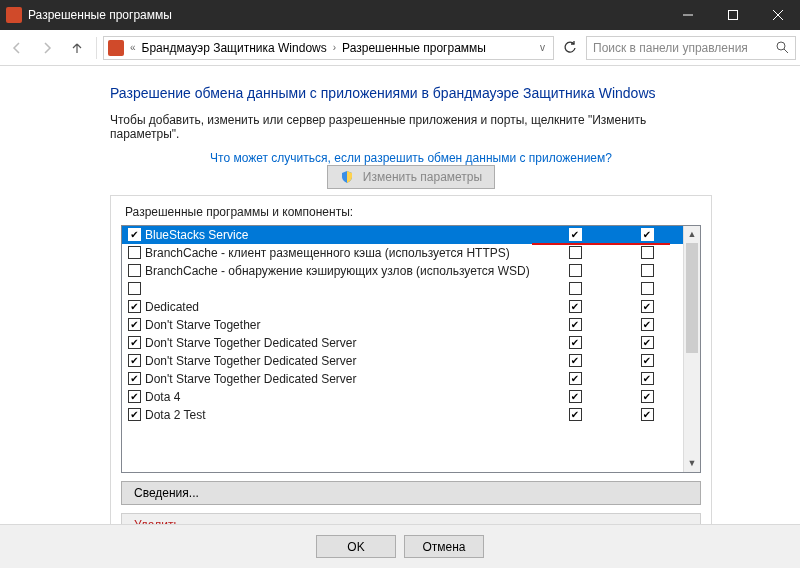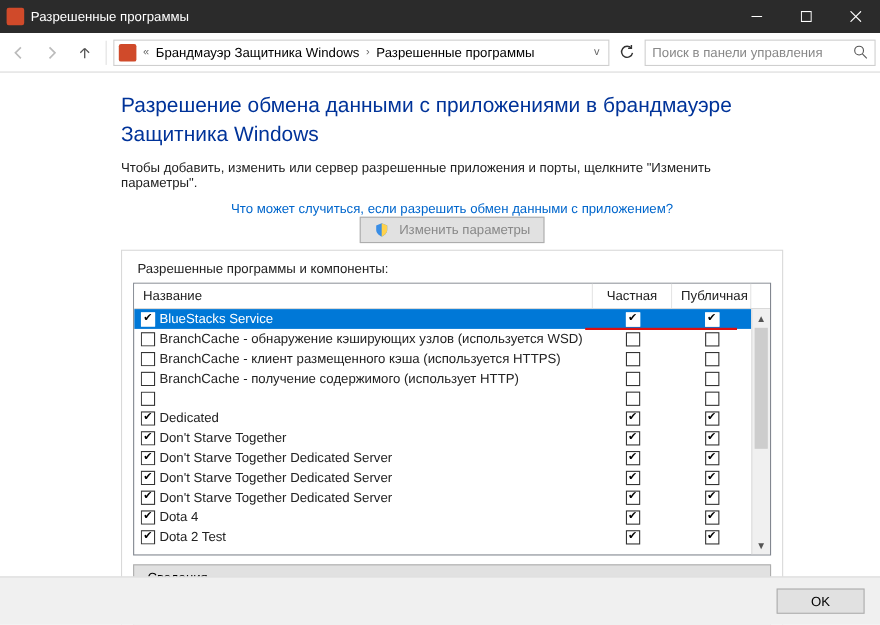--- a/index.html
+++ b/index.html
@@ -17,21 +17,21 @@
 .sep { width:1px; height:22px; background:#e0e0e0; margin:0 2px;}
 .crumbs { flex: 1; height: 24px; border: 1px solid #cfcfcf; display: flex; align-items: center; padding: 0 4px; gap: 2px; font-size: 12px; }
 .crumbs .cicon { width:16px; height:16px; background:#d04a2a; border-radius:2px; display:inline-block; }
 .crumbs .chev { color:#666; font-size:10px; padding:0 4px;}
 .refresh { width:24px; height:24px; display:flex; align-items:center; justify-content:center; color:#333;}
 .search { width: 210px; height: 24px; border: 1px solid #cfcfcf; display:flex; align-items:center; padding:0 6px; color:#888; font-size:12px; }
 .search span { flex:1; }
 .search svg { width:13px; height:13px; color:#555; }
 
 .content { padding: 18px 88px 10px 110px; color: #222; font-size: 12px; }
-.heading { color: #003399; font-size: 19px; line-height: 1.35; margin-bottom: 10px; }
+.heading { color: #003399; font-size: 14px; line-height: 1.35; margin-bottom: 10px; }
 .desc { font-size: 12px; margin-bottom: 10px; }
 .row-link { display:flex; align-items:center; justify-content:space-between; margin-bottom:6px;flex-direction:column; }
 .link { color: #0066cc; font-size: 12px; }
 .btn-std { height:24px; padding:0 12px; font-size:12px; border:1px solid #adadad; background:#e1e1e1; display:inline-flex; align-items:center; gap:9px; }
 .btn-std.disabled { color:#888; }
 .shield { width:14px; height:14px; }
 
 .groupbox { border:1px solid #d9d9d9; padding:23px 10px 10px; position:relative; margin-bottom:2px;}
 .groupbox .legend { position:relative; top:-14px; background:#fff; padding:0 4px; font-size:12px; display:inline-block;}
 .groupbox .inner { margin-top:-8px; }
@@ -53,21 +53,21 @@
 .sb-btn { height:17px; display:flex; align-items:center; justify-content:center; font-size:9px; color:#555;}
 .sb-track { flex:1; position:relative;}
 .sb-thumb { position:absolute; left:2px; right:2px; top:0; height:110px; background:#cdcdcd;}
 .tbody-rows { position:absolute; inset:0 17px 0 0; }
 .redline { position:absolute; height:2px; background:#d11; }
 
 .group-btns { display:flex; justify-content:flex-end; gap:8px; margin-top:8px;flex-direction:column;}
 .group-btns .btn-std.disabled { background:#efefef; color:#b91c1c; border-color:#cfcfcf;}
 
 .footer1 { display:flex; justify-content:flex-end; padding-right:88px; margin-top:6px;}
-.footer2 { border-top:1px solid #d9d9d9; padding:10px 14px; display:flex; justify-content:flex-end; gap:8px; position:absolute; left:0; right:0; bottom:0; background:#f0f0f0;}
+.footer2 { border-top:1px solid #d9d9d9; padding:10px 14px; display:flex; justify-content:center; gap:8px; position:absolute; left:0; right:0; bottom:0; background:#f0f0f0;}
 .btn-ok { width:80px; height:23px; font-size:12px; border:1px solid #adadad; background:#e1e1e1;}
 </style>
 </head>
 <body>
 
 <div class="titlebar">
   <div class="icon"></div>
   <div class="title">Разрешенные программы</div>
   <div class="btn">
       <svg viewBox="0 0 10 10">
@@ -139,68 +139,50 @@
           <path d="M7 1 L12 3 V7 C12 10 9 12 7 13 V1 Z" fill="#ffd24d"></path>
         </svg>
       <span>Изменить параметры</span>
     </button>
   </div>
 
   <div class="groupbox">
     <span class="legend">Разрешенные программы и компоненты:</span>
     <div class="inner">
       <div class="table-wrap">
-        <div class="thead">
-          <div class="th name">Название</div>
-          <div class="th col">Частная</div>
-          <div class="th col">Публичная</div>
-          <div class="th scroll"></div>
-        </div>
         <div class="tbody">
           <div class="tbody-rows" id="rows">
               <div class="tr sel">
                 <div class="cell-name">
                   <span class="cbx">✔</span>
                   <span>BlueStacks Service</span>
                 </div>
                 <div class="cell-col">
                   <span class="cbx">✔</span>
                 </div>
                 <div class="cell-col">
                   <span class="cbx">✔</span>
                 </div>
               </div>
               <div class="tr">
                 <div class="cell-name">
                   <span class="cbx"></span>
+                  <span>BranchCache - клиент размещенного кэша (используется HTTPS)</span>
+                </div>
+                <div class="cell-col">
+                  <span class="cbx"></span>
+                </div>
+                <div class="cell-col">
+                  <span class="cbx"></span>
+                </div>
+              </div>
+              <div class="tr">
+                <div class="cell-name">
+                  <span class="cbx"></span>
                   <span>BranchCache - обнаружение кэширующих узлов (используется WSD)</span>
-                </div>
-                <div class="cell-col">
-                  <span class="cbx"></span>
-                </div>
-                <div class="cell-col">
-                  <span class="cbx"></span>
-                </div>
-              </div>
-              <div class="tr">
-                <div class="cell-name">
-                  <span class="cbx"></span>
-                  <span>BranchCache - клиент размещенного кэша (используется HTTPS)</span>
-                </div>
-                <div class="cell-col">
-                  <span class="cbx"></span>
-                </div>
-                <div class="cell-col">
-                  <span class="cbx"></span>
-                </div>
-              </div>
-              <div class="tr">
-                <div class="cell-name">
-                  <span class="cbx"></span>
-                  <span>BranchCache - получение содержимого (использует HTTP)</span>
                 </div>
                 <div class="cell-col">
                   <span class="cbx"></span>
                 </div>
                 <div class="cell-col">
                   <span class="cbx"></span>
                 </div>
               </div>
               <div class="tr">
                 <div class="cell-name">
@@ -321,13 +303,14 @@
 </div>
 
 <div class="footer1">
   <button class="btn-std" style="width:200px;">
       <span>Разрешить другое приложение...</span>
     </button>
 </div>
 
 <div class="footer2">
   <button class="btn-ok">OK</button>
+  <button class="btn-ok">Отмена</button>
 </div>
 
 </body></html>

